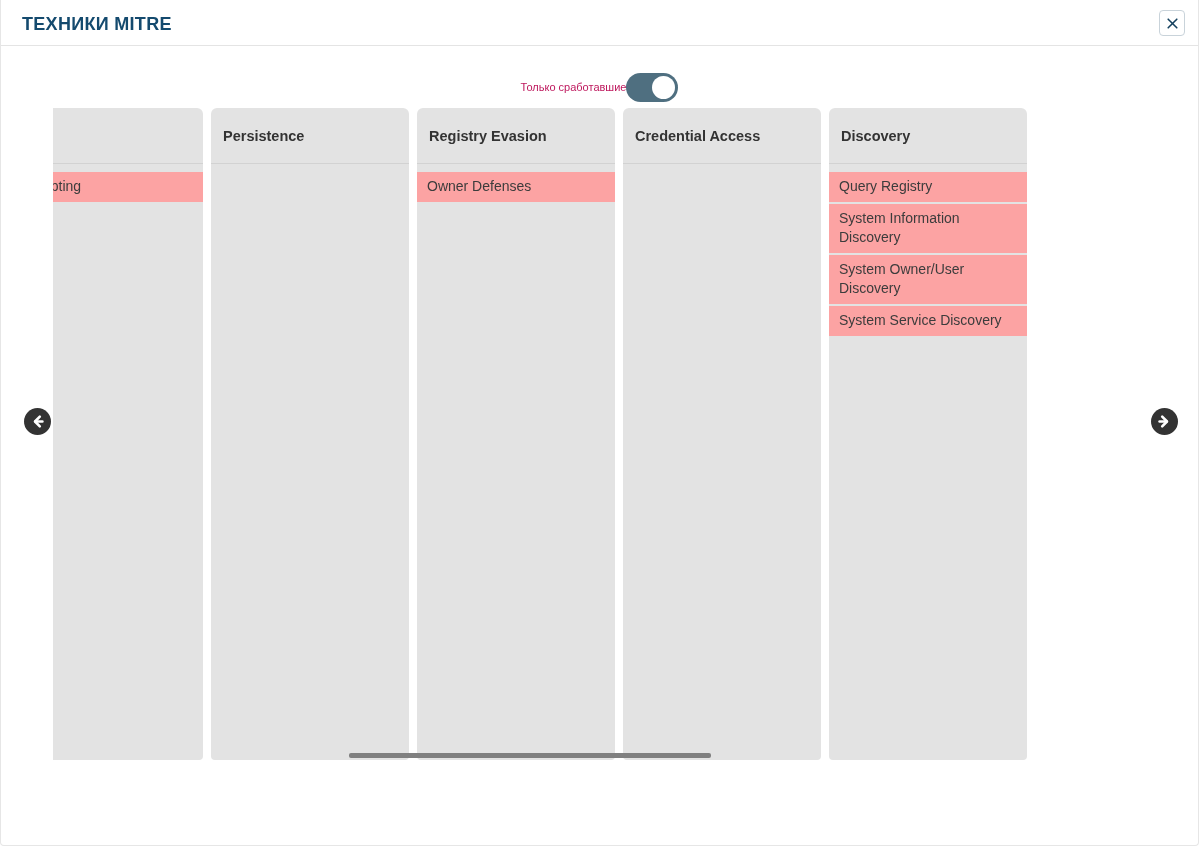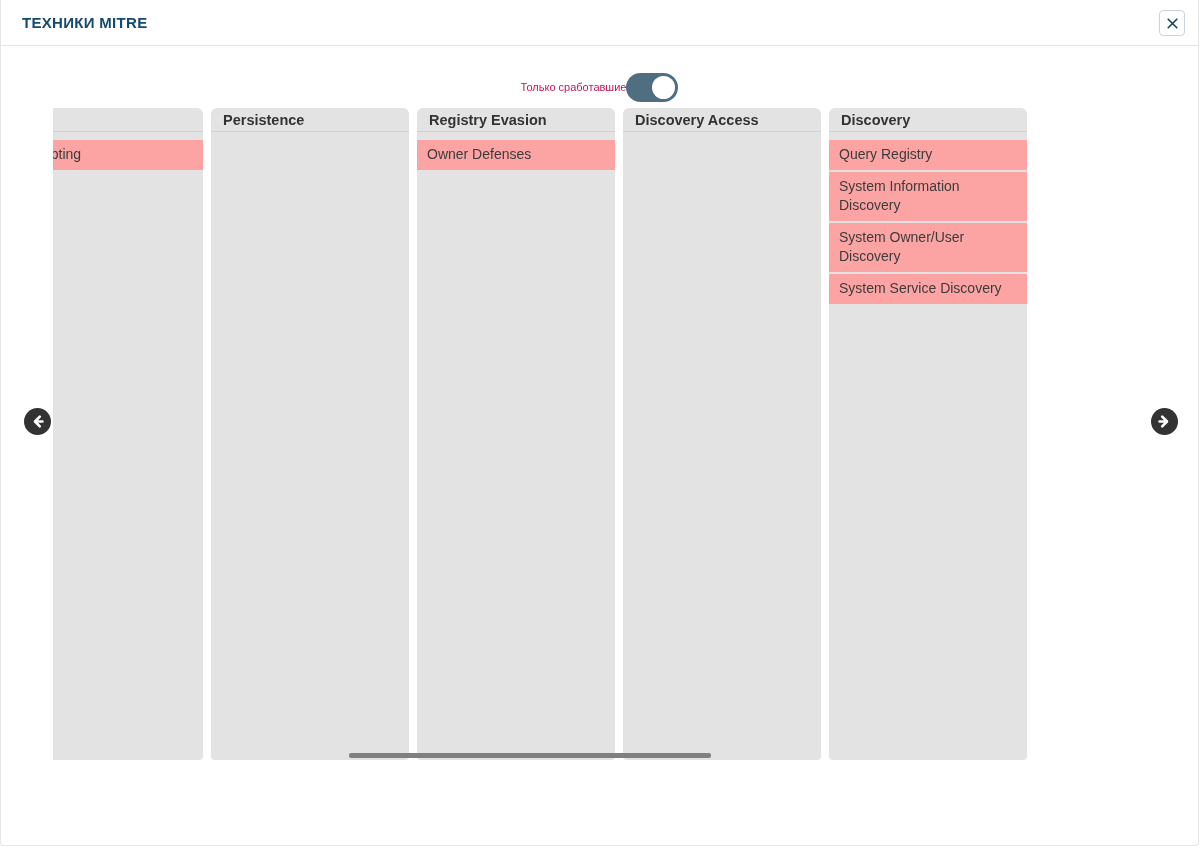--- a/index.html
+++ b/index.html
@@ -38,21 +38,21 @@
     width: 100%;
     height: 46px;
     box-sizing: border-box;
     border-bottom: 1px solid #e4e4e4;
     background: #ffffff;
   }
   .dialog-title {
     position: absolute;
     left: 21px;
     top: 14px;
-    font-size: 15px;
+    font-size: 18px;
     font-weight: bold;
     letter-spacing: 0.3px;
     color: #144a6e;
     white-space: nowrap;
   }
   .close-button {
     position: absolute;
     right: 13px;
     top: 10px;
     width: 26px;
@@ -126,21 +126,21 @@
     flex: none;
     height: 652px;
     box-sizing: border-box;
     background: #e3e3e3;
     border-radius: 6px 6px 4px 4px;
     display: flex;
     flex-direction: column;
     overflow: hidden;
   }
   .tactic-header {
-    height: 24px;
+    height: 56px;
     flex: none;
     box-sizing: border-box;
     padding: 0 12px;
     display: flex;
     align-items: center;
     border-bottom: 1px solid #d2d2d2;
     font-size: 14.5px;
     font-weight: bold;
     color: #333333;
     white-space: nowrap;
@@ -245,21 +245,21 @@
 
 
       <div class="tactic-column">
         <div class="tactic-header">Registry Evasion</div>
         <div class="technique-list">
           <div class="technique-card">Owner Defenses</div>
         </div>
       </div>
 
       <div class="tactic-column">
-        <div class="tactic-header">Discovery Access</div>
+        <div class="tactic-header">Credential Access</div>
         <div class="technique-list"></div>
       </div>
 
       <div class="tactic-column">
         <div class="tactic-header">Discovery</div>
         <div class="technique-list">
           <div class="technique-card">Query Registry</div>
           <div class="technique-card">System Information Discovery</div>
           <div class="technique-card">System Owner/User Discovery</div>
           <div class="technique-card">System Service Discovery</div>

